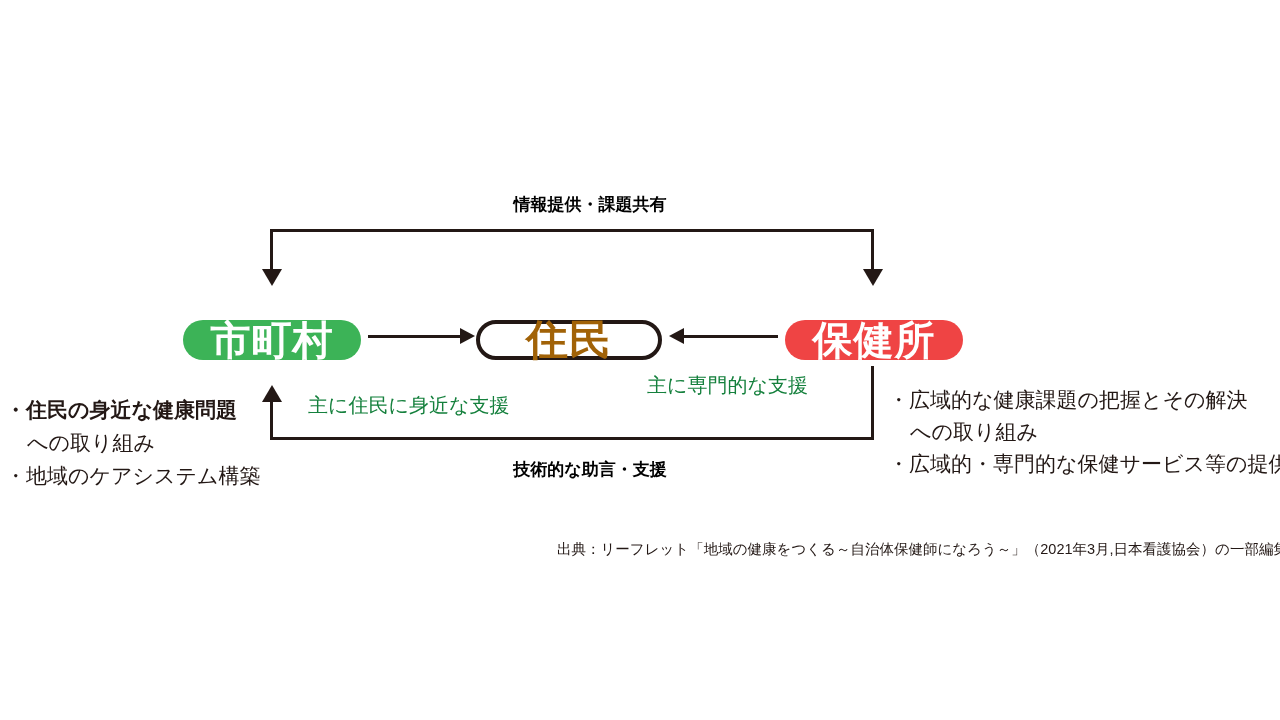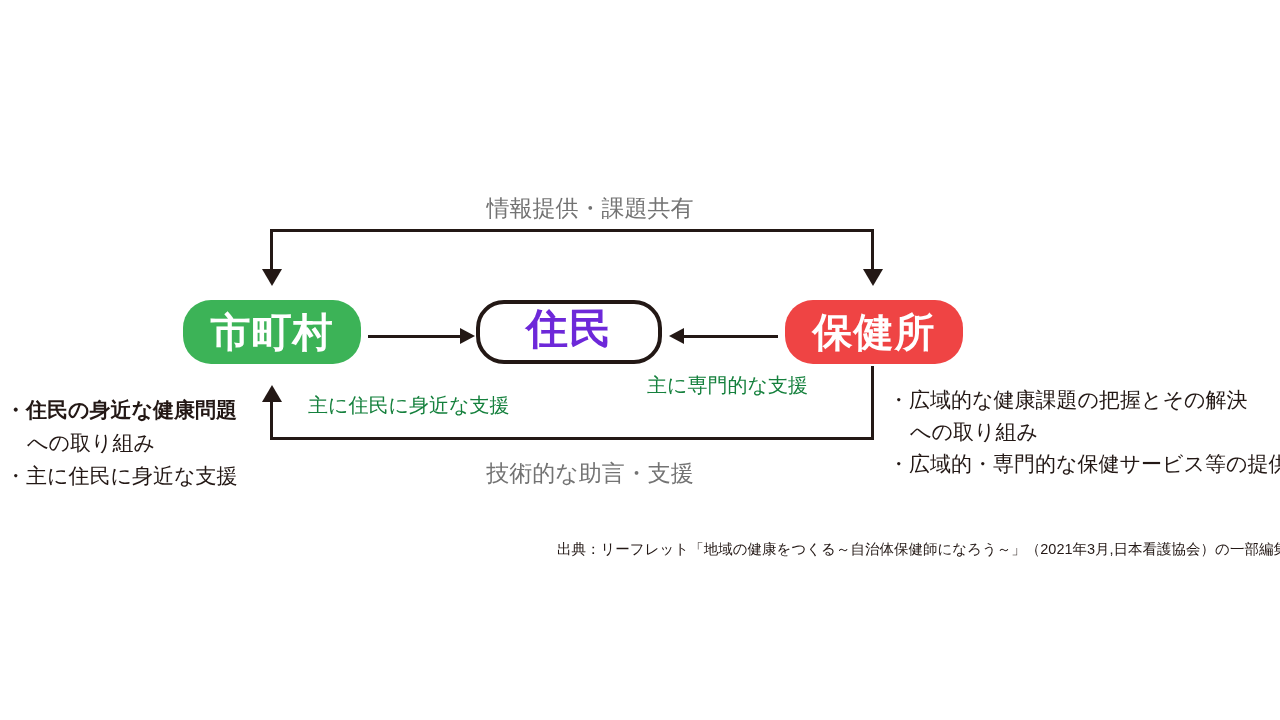--- a/index.html
+++ b/index.html
@@ -11,35 +11,35 @@
   
   .line { position: absolute; background: #231815; }
   .arrowhead { position: absolute; width: 0; height: 0; }
   .ah-down  { border-left: 10px solid transparent; border-right: 10px solid transparent; border-top: 17px solid #231815; }
   .ah-up    { border-left: 10px solid transparent; border-right: 10px solid transparent; border-bottom: 17px solid #231815; }
   .ah-right { border-top: 8px solid transparent; border-bottom: 8px solid transparent; border-left: 15px solid #231815; }
   .ah-left  { border-top: 8px solid transparent; border-bottom: 8px solid transparent; border-right: 15px solid #231815; }
 
   
   .pill {
-    position: absolute; top: 300px; height: 64px;
+    position: absolute; top: 320px; height: 40px;
     border-radius: 28px;
     display: flex; align-items: center; justify-content: center;
     font-weight: bold; font-size: 40px; color: #ffffff;
     letter-spacing: 1px; line-height: 1;
   }
   .pill-residents {
-    background: #ffffff; color: #6d28d9;
-    border: 4px solid #231815; font-size: 42px; font-family: Liberation Mono, monospace;
+    background: #ffffff; color: #a16207;
+    border: 4px solid #231815; font-size: 42px;
   }
 
   
   .flow-label {
     position: absolute; width: 320px; text-align: center;
-    font-weight: normal; font-size: 23px; color: #737373; line-height: 1.1;
+    font-weight: bold; font-size: 17px; color: #000000; line-height: 1.1;
   }
   .support-label {
     position: absolute; font-size: 20px; color: #15803d; line-height: 1.1;
   }
   .role-line {
     position: absolute; font-size: 21px; color: #231815; line-height: 1.1; white-space: nowrap;
   }
   .source {
     position: absolute; left: 557px; top: 540px; font-size: 14.5px; color: #231815; white-space: nowrap;
   }
@@ -72,21 +72,21 @@
 
   <div class="line" style="left:871px; top:366px; width:3px; height:74px;"></div>
   <div class="line" style="left:270px; top:437px; width:604px; height:3px;"></div>
   <div class="line" style="left:270px; top:401px; width:3px; height:39px;"></div>
   <div class="arrowhead ah-up" style="left:262px; top:385px;"></div>
 
   <div class="flow-label" style="left:430px; top:461px;">技術的な助言・支援</div>
 
   <div class="role-line" style="left:5px; top:398px;font-weight:bold;">・住民の身近な健康問題</div>
   <div class="role-line" style="left:27px; top:431px;">への取り組み</div>
-  <div class="role-line" style="left:5px; top:464px;">・主に住民に身近な支援</div>
+  <div class="role-line" style="left:5px; top:464px;">・地域のケアシステム構築</div>
 
   <div class="role-line" style="left:888px; top:388px;">・広域的な健康課題の把握とその解決</div>
   <div class="role-line" style="left:910px; top:420px;">への取り組み</div>
   <div class="role-line" style="left:888px; top:452px;">・広域的・専門的な保健サービス等の提供</div>
 
   <div class="source">出典：リーフレット「地域の健康をつくる～自治体保健師になろう～」（2021年3月,日本看護協会）の一部編集</div>
 
 </div>
 
 </body></html>

